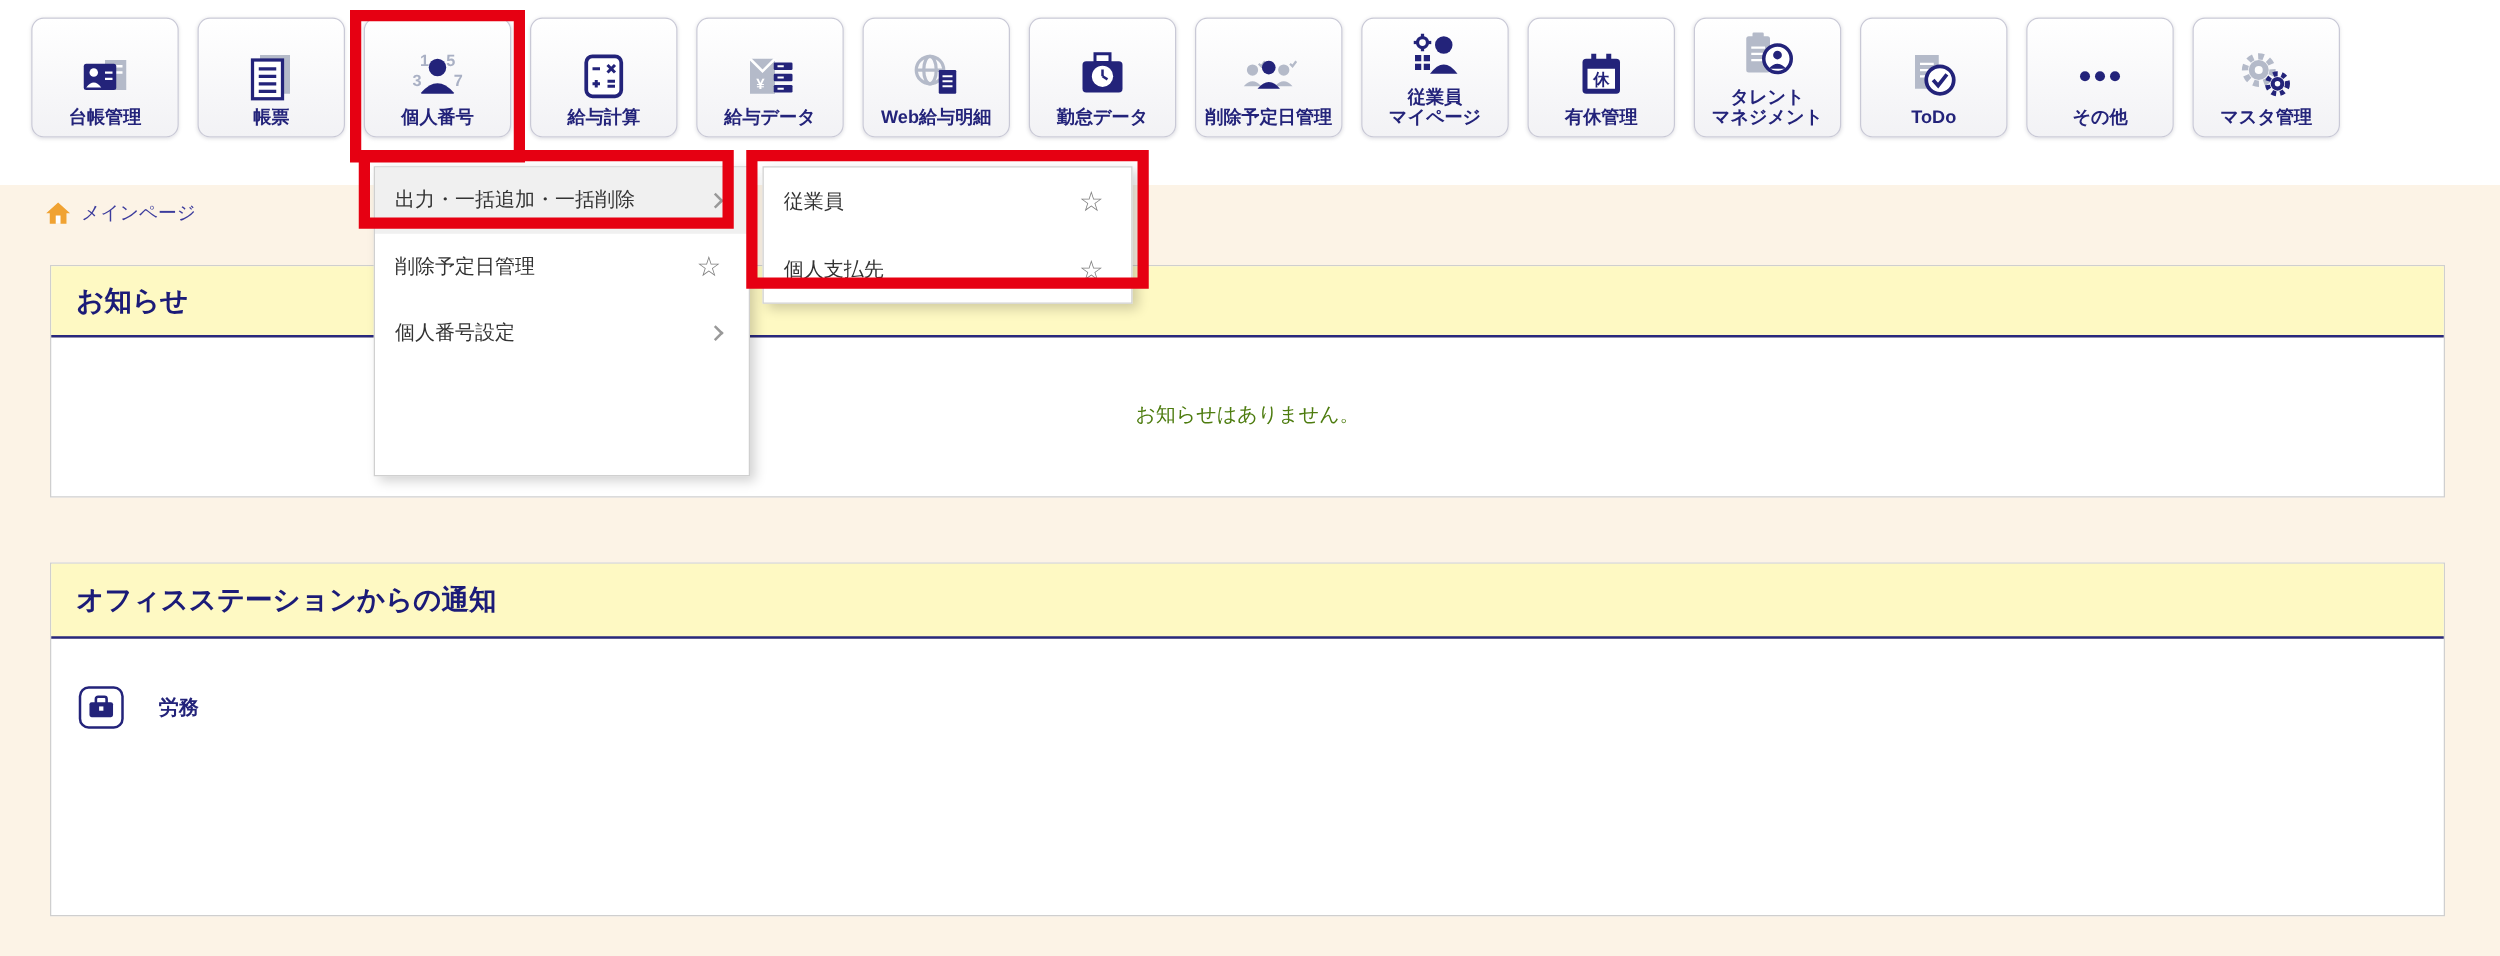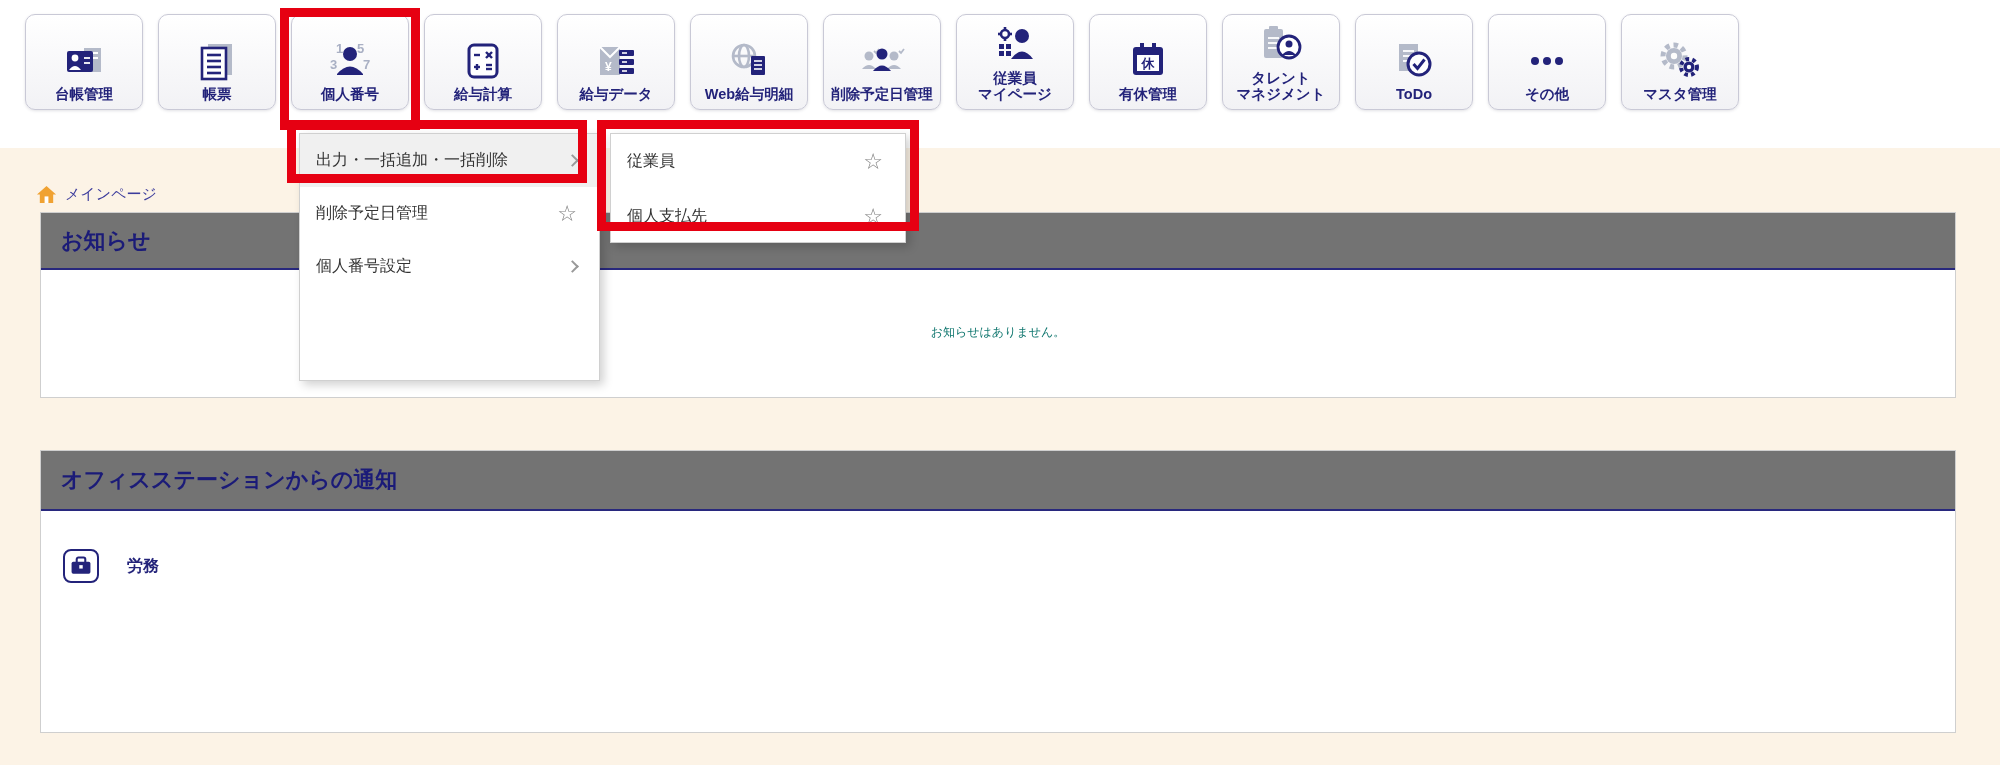--- a/index.html
+++ b/index.html
@@ -26,39 +26,39 @@
   }
   .nav-icon { width:46px; height:44px; margin-bottom:3px; }
   .nav-icon svg { width:100%; height:100%; display:block; }
   .nav-label {
     color:#23237a; font-weight:bold; font-size:14.5px; line-height:1.12;
     text-align:center; white-space:pre-line;
   }
   
   .breadcrumb {
     position:absolute; left:36px; top:157px; height:26px; z-index:3;
-    display:flex; align-items:center; gap:8px;margin-top:24px;
+    display:flex; align-items:center; gap:8px;
   }
   .breadcrumb svg { width:21px; height:21px; display:block; }
   .breadcrumb .bc-label { color:#3b3b9c; font-size:15px; }
   
   .panel {
     position:absolute; left:40px; width:1916px;
     background:#ffffff; border:1px solid #cfcfcf; z-index:1;
   }
   .panel-header {
-    background:#737373; border-bottom:2px solid #28287d;
+    background:#fef9c3; border-bottom:2px solid #28287d;
     display:flex; align-items:center; padding-left:20px;text-align:center;
   }
   .panel-title { color:#1b1b78; font-size:22px; font-weight:bold; }
   .panel-notices { top:212px; height:186px; }
   .panel-notices .panel-header { height:57px; }
   .panel-notices .panel-body {
     height:125px; display:flex; align-items:center; justify-content:center;
-    color:#0f766e; font-size:12px;
+    color:#4d7c0f; font-size:16px;
   }
   .panel-station { top:450px; height:283px; }
   .panel-station .panel-header { height:60px; }
   .station-item {
     margin:38px 0 0 22px; display:inline-flex; align-items:center; gap:28px; cursor:pointer;
   }
   .station-badge {
     width:36px; height:34px; border:2px solid #23237a; border-radius:8px;
     background:#fff; display:flex; align-items:center; justify-content:center;
   }
@@ -197,20 +197,34 @@
           <g stroke="#fff" stroke-width="1.6">
             <line x1="27" y1="22" x2="35" y2="22"></line>
             <line x1="27" y1="26" x2="35" y2="26"></line>
             <line x1="27" y1="30" x2="35" y2="30"></line>
           </g>
         </svg>
     </div>
     <div class="nav-label">Web給与明細</div>
   </div>
 
+  <div class="nav-btn">
+    <div class="nav-icon">
+      <svg viewBox="0 0 44 44">
+          <rect x="16" y="4" width="12" height="7" fill="#fff" stroke="#23237a" stroke-width="2.4"></rect>
+          <rect x="6" y="10" width="32" height="25" rx="3" fill="#23237a"></rect>
+          <circle cx="22" cy="22" r="8.5" fill="#fff"></circle>
+          <g stroke="#23237a" stroke-width="2" fill="none">
+            <line x1="22" y1="22" x2="22" y2="16.5"></line>
+            <line x1="22" y1="22" x2="26" y2="24.5"></line>
+          </g>
+        </svg>
+    </div>
+    <div class="nav-label">勤怠データ</div>
+  </div>
 
   <div class="nav-btn">
     <div class="nav-icon">
       <svg viewBox="0 0 44 44">
           <g fill="#b4bac9">
             <circle cx="9" cy="17" r="4.5"></circle>
             <path d="M2 30 q7 -8 14 0 Z"></path>
             <circle cx="34" cy="17" r="4.5"></circle>
             <path d="M27 30 q7 -8 14 0 Z"></path>
           </g>

